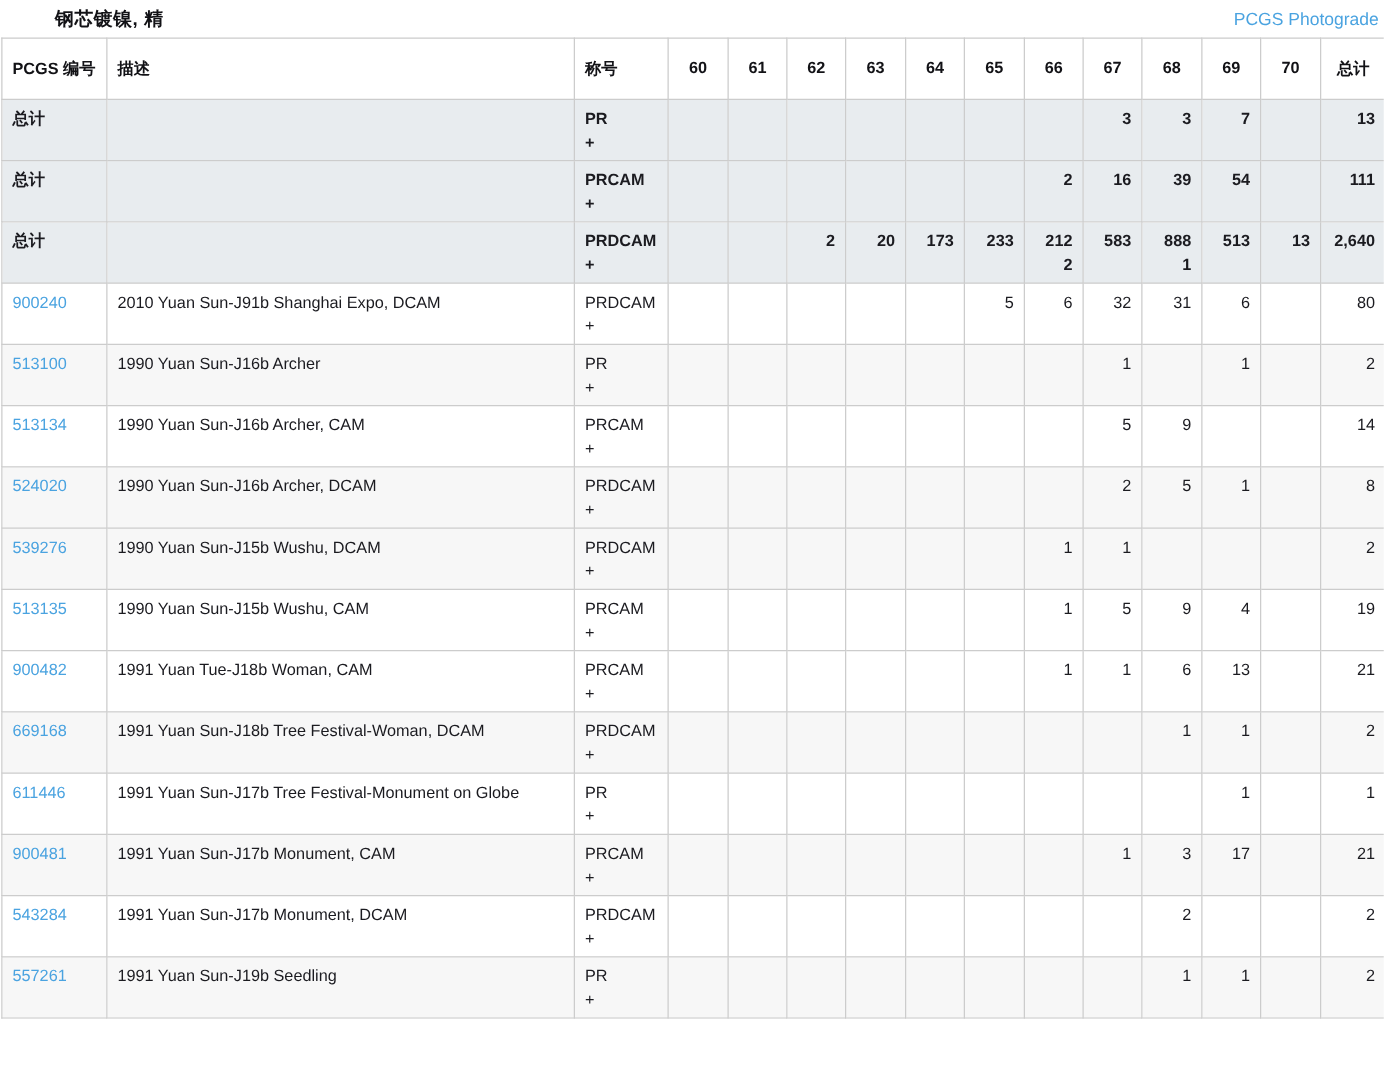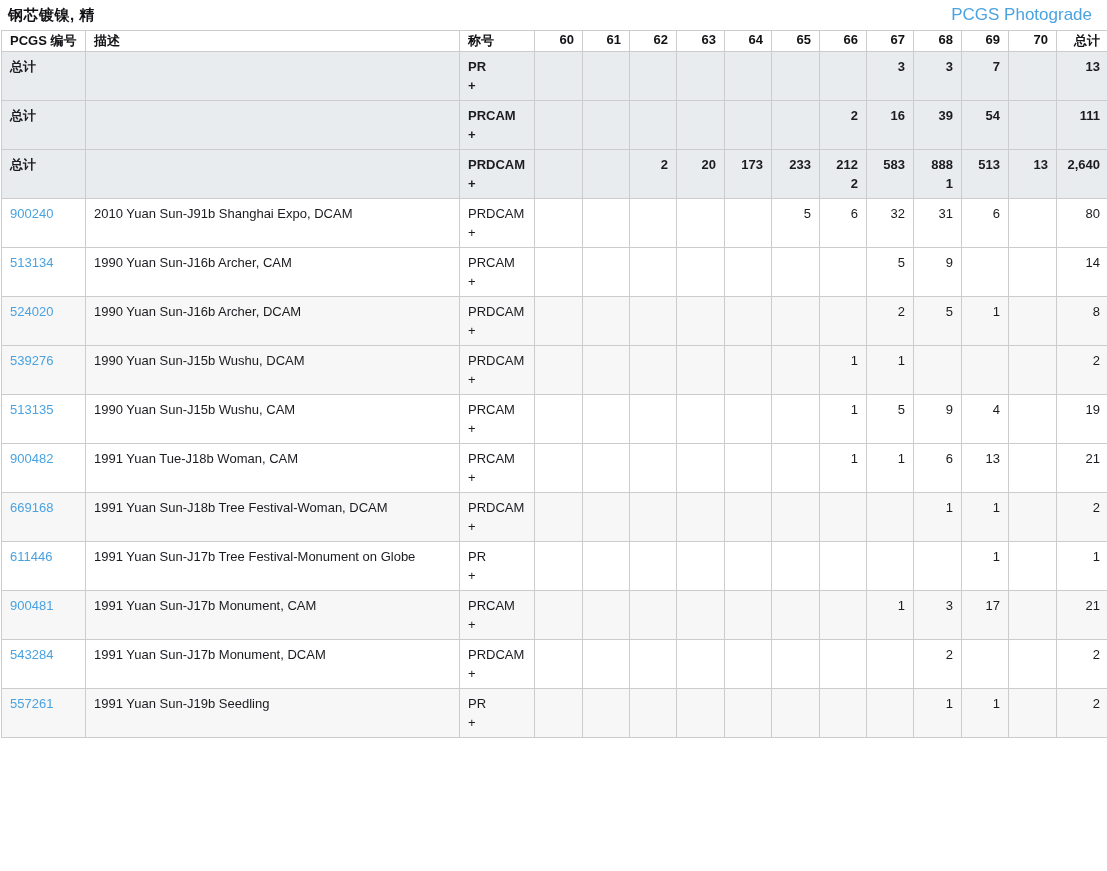--- a/index.html
+++ b/index.html
@@ -10,32 +10,33 @@
   }
   .page {
     position: relative;
     width: 1107px;
     color: #17171c;
   }
   .topbar {
     display: flex;
     justify-content: space-between;
     align-items: center;
-    padding: 6px 15px 6px 8px;
+    padding: 6px 4px 6px 8px;
     height: 18px;
+    margin-left: 36px;
   }
   .page-title {
     font-size: 15px;
     font-weight: bold;
     color: #121216;
     margin: 0;
     letter-spacing: 0.5px;
   }
   .photograde-link {
-    font-size: 17px;
+    font-size: 14px;
     color: #4aa3e0;
     text-decoration: none;
     cursor: pointer;
   }
   table.pop-table {
     border-collapse: collapse;
     table-layout: fixed;
     width: 1106px;
     margin-left: 1px;
   }
@@ -44,24 +45,24 @@
     font-size: 13px;
     vertical-align: top;
     padding: 3px 8px;
     overflow: hidden;
     white-space: nowrap;
   }
   .pop-table thead th {
     font-weight: bold;
     text-align: left;
     color: #121216;
-    padding: 1px 8px;
+    padding: 15px 8px;
   }
   .pop-table thead th.num {
-    text-align: right;
+    text-align: center;
   }
   .pop-table tbody td {
     height: 34px;
     padding: 5px 8px;
     line-height: 19px;
     color: #1b1b20;
   }
   .pop-table tbody td.num {
     text-align: right;
   }
@@ -246,20 +247,44 @@
           </td>
           <td class="num">
             <div class="cell-line">31</div>
           </td>
           <td class="num">
             <div class="cell-line">6</div>
           </td>
           <td class="num"></td>
           <td class="num">80</td>
         </tr>
+        <tr class="alt">
+          <td><a class="pcgs-link">513100</a></td>
+          <td>1990 Yuan Sun-J16b Archer</td>
+          <td>
+            <div class="cell-line">PR</div>
+            <div class="cell-line">+</div>
+          </td>
+          <td class="num"></td>
+          <td class="num"></td>
+          <td class="num"></td>
+          <td class="num"></td>
+          <td class="num"></td>
+          <td class="num"></td>
+          <td class="num"></td>
+          <td class="num">
+            <div class="cell-line">1</div>
+          </td>
+          <td class="num"></td>
+          <td class="num">
+            <div class="cell-line">1</div>
+          </td>
+          <td class="num"></td>
+          <td class="num">2</td>
+        </tr>
         <tr>
           <td><a class="pcgs-link">513134</a></td>
           <td>1990 Yuan Sun-J16b Archer, CAM</td>
           <td>
             <div class="cell-line">PRCAM</div>
             <div class="cell-line">+</div>
           </td>
           <td class="num"></td>
           <td class="num"></td>
           <td class="num"></td>

